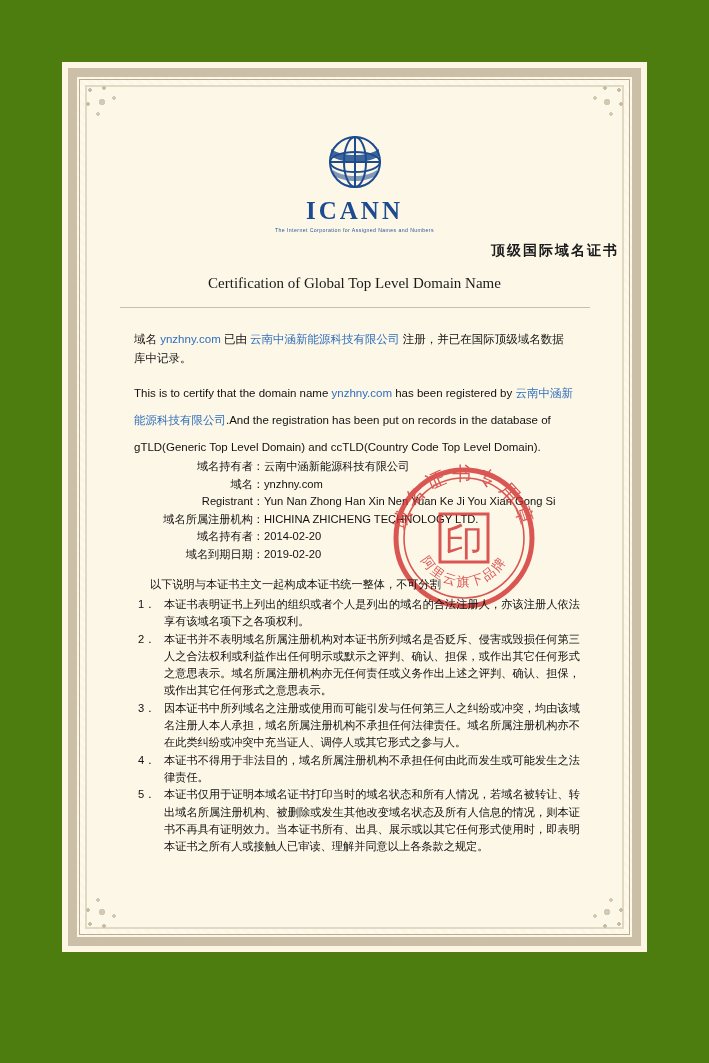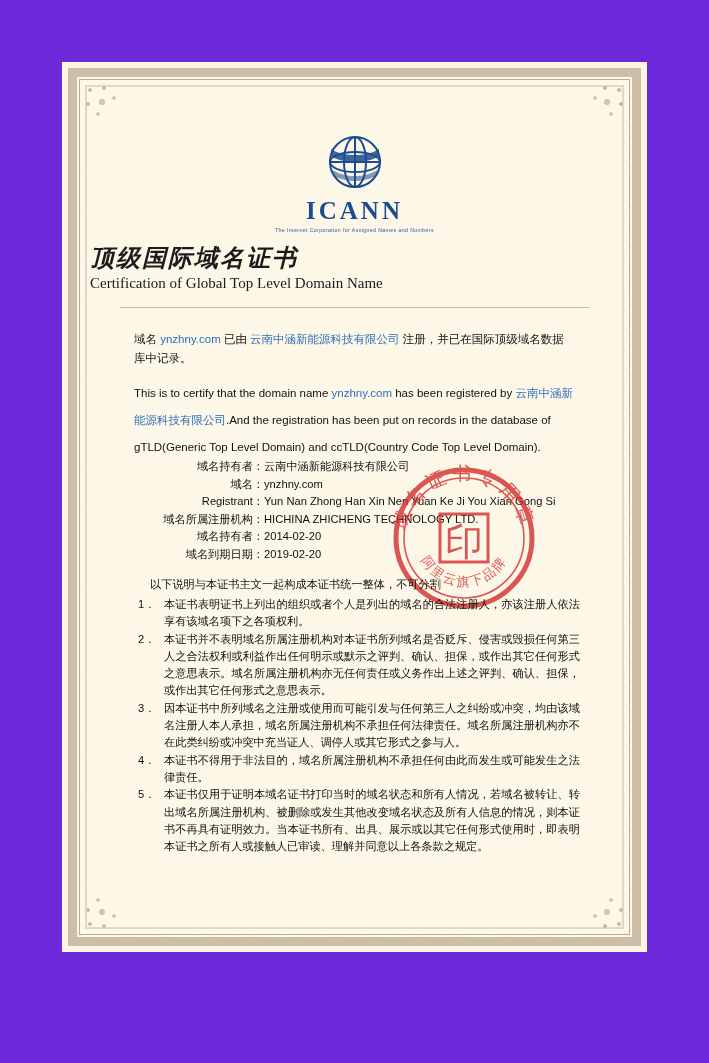--- a/index.html
+++ b/index.html
@@ -11,21 +11,21 @@
     width: 709px;
     height: 1063px;
     overflow: hidden;
     font-family: "Liberation Sans", sans-serif;
   }
   .page {
     position: absolute;
     left: 0; top: 0;
     width: 709px;
     height: 1063px;
-    background: #6d28d9;
+    background: #4d7c0f;
   }
   .cert-outer {
     position: absolute;
     left: 62px;
     top: 62px;
     width: 585px;
     height: 890px;
     background: #fdf6e4;
     box-sizing: border-box;
   }
@@ -97,31 +97,31 @@
     font-size: 5.2px;
     color: #2a5a9b;
     letter-spacing: 0.4px;
     margin-top: 2px;
   }
 
   .title-cn {
     position: absolute;
     left: 0; top: 152px;
     width: 529px;
-    text-align: left;
-    font-size: 24px;
+    text-align: right;
+    font-size: 14px;
     font-weight: bold;
     letter-spacing: 2px;
     color: #1b1b1b;
-    font-style: italic;
   }
   .title-en {
     position: absolute;
     left: 0; top: 185px;
     width: 529px;
+    text-align: center;
     font-family: "Liberation Serif", serif;
     font-size: 15px;
     color: #1b1b1b;
   }
   .divider {
     position: absolute;
     left: 30px; top: 217px;
     width: 470px;
     height: 1px;
     background: #c9bfa9;

